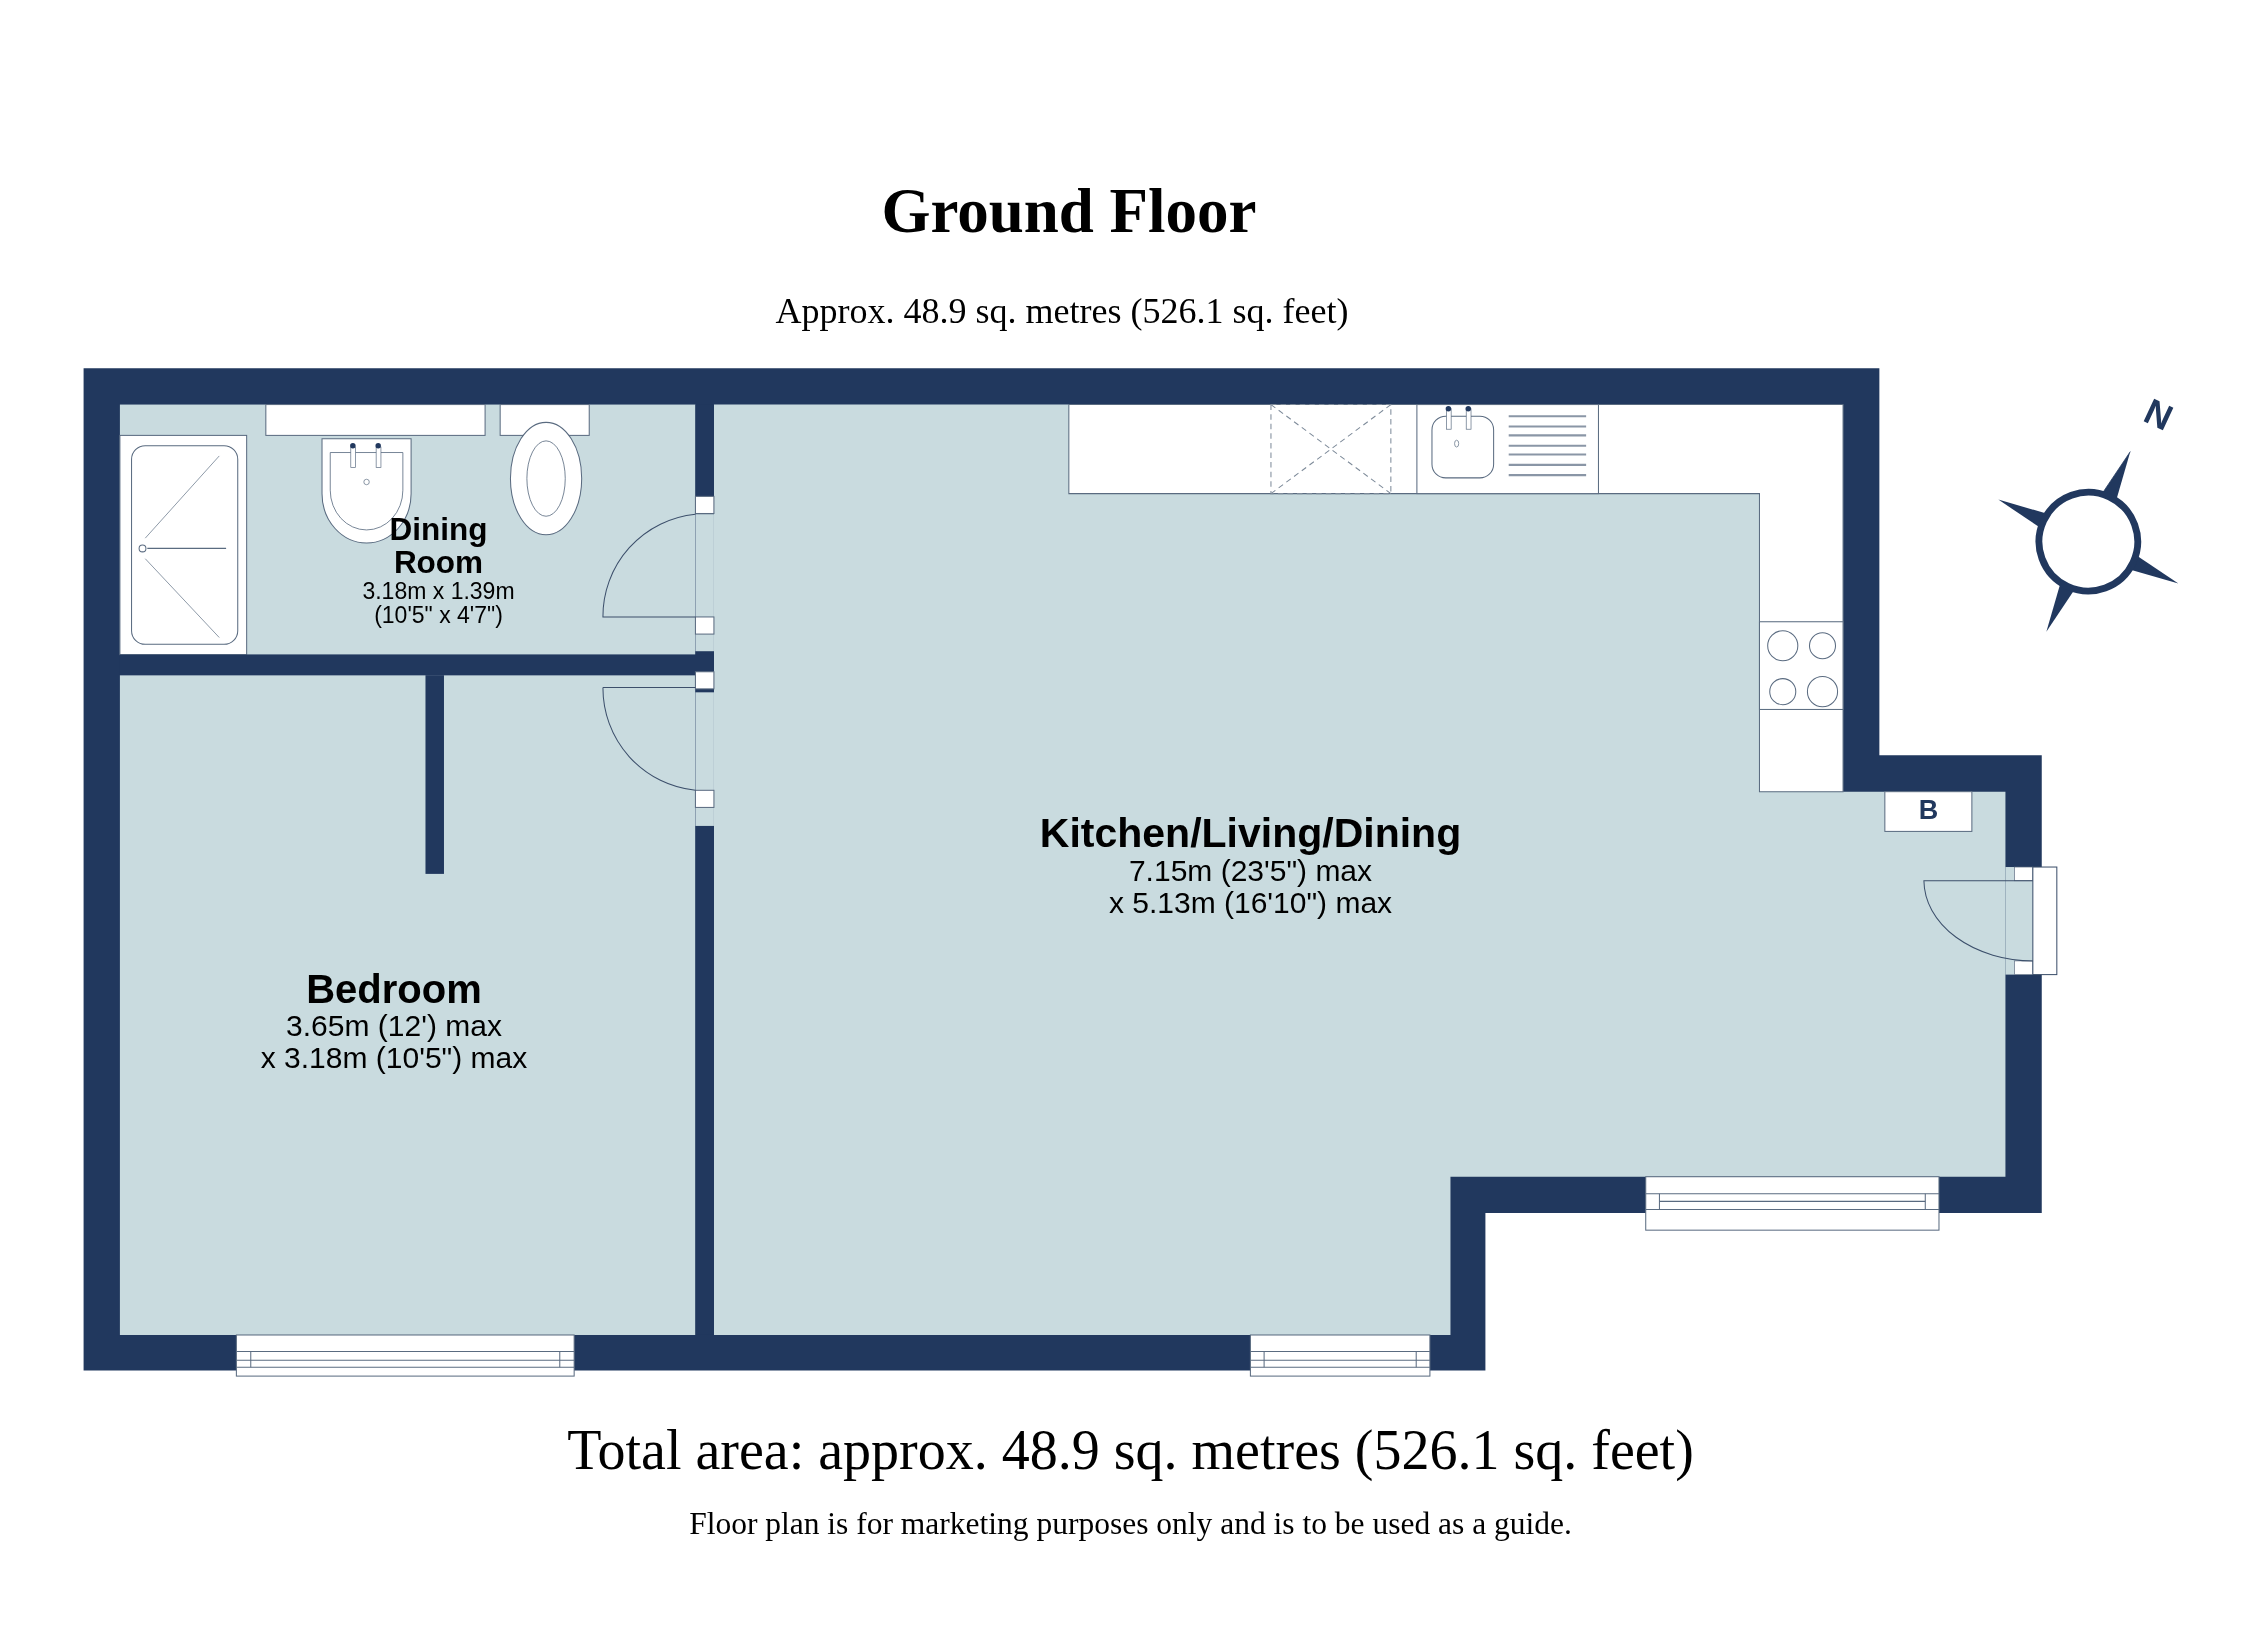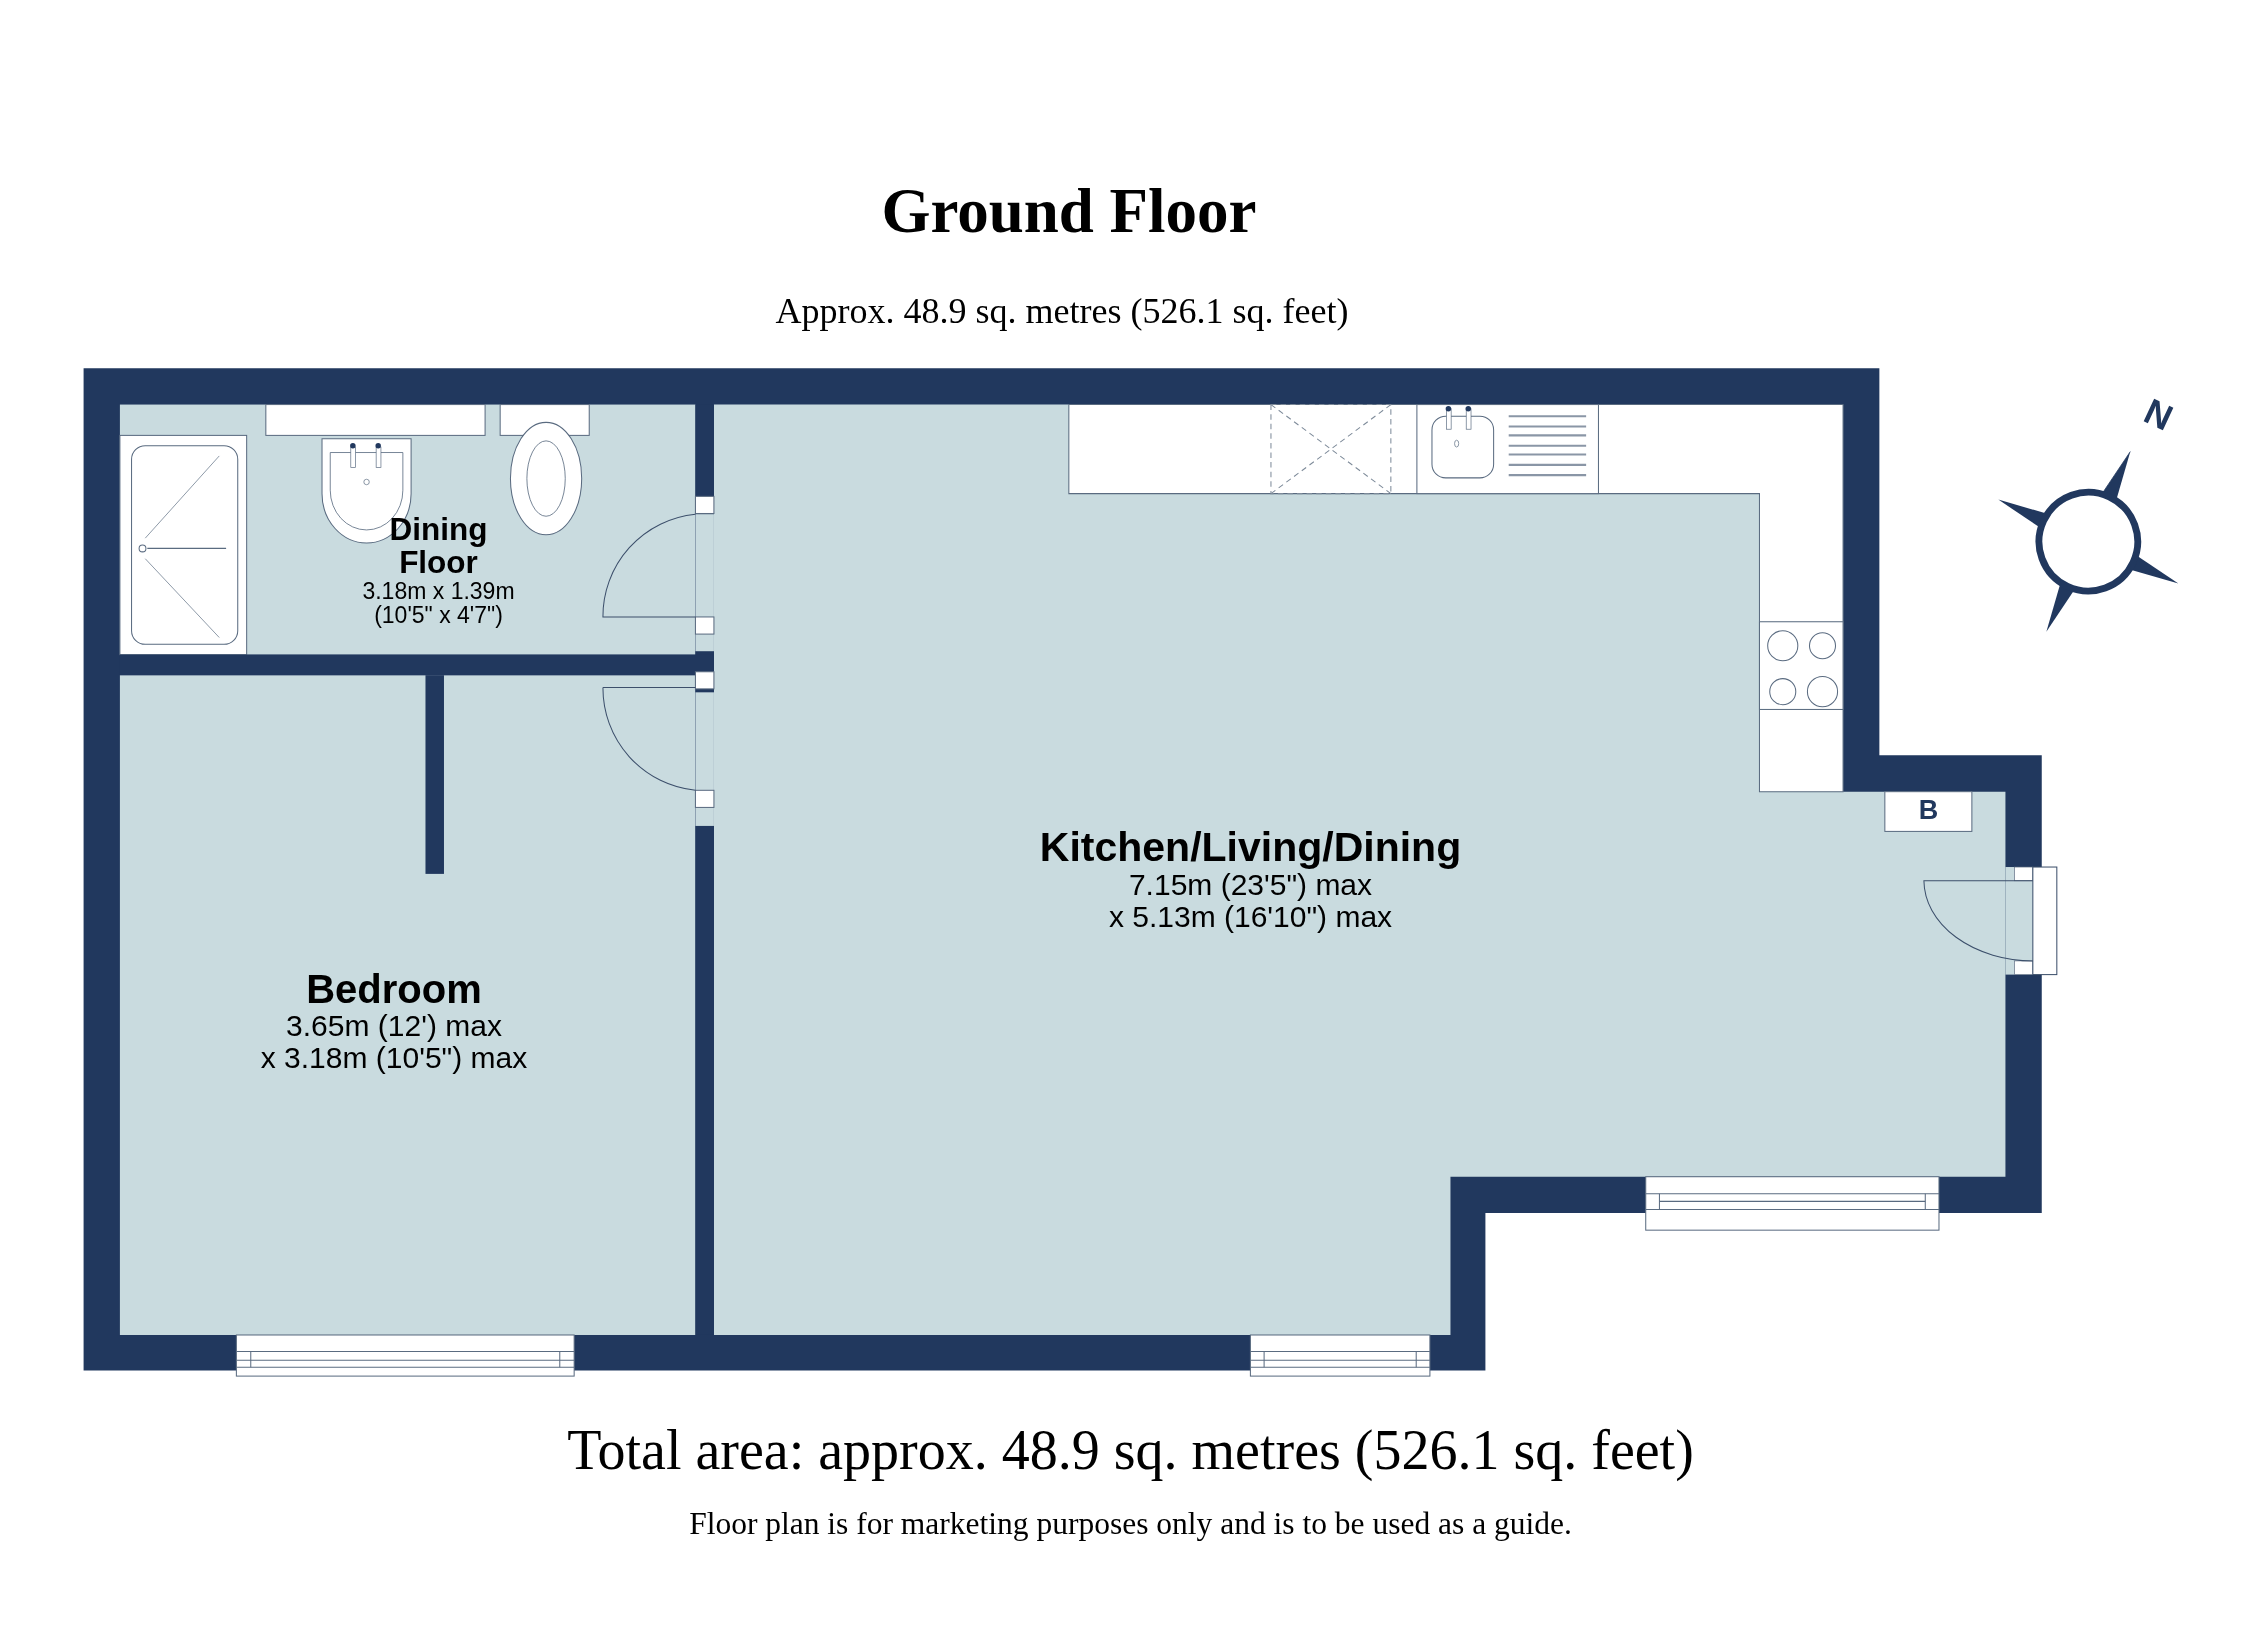--- a/index.html
+++ b/index.html
@@ -143,32 +143,32 @@
     <line x1="0" y1="-145" x2="-14" y2="-55" stroke="#21385E" stroke-width="1"></line>
     <polygon points="0,145 14,55 -14,55" fill="#21385E"></polygon>
     <polygon points="-145,0 -55,-14 -55,14" fill="#21385E"></polygon>
     <polygon points="145,0 55,-14 55,14" fill="#21385E"></polygon>
     <circle r="72" fill="#fff" stroke="#21385E" stroke-width="10"></circle>
   </g>
 </svg>
 
 <div class="label" style="left:322px; top:513px; width:233px; font-size:31.5px;">
   <div class="name">Dining</div>
-  <div class="name">Floor</div>
+  <div class="name">Room</div>
   <div style="font-size:23px;">3.18m x 1.39m</div>
   <div style="font-size:23px;">(10'5" x 4'7")</div>
 </div>
 
 <div class="label" style="left:192px; top:968px; width:404px; font-size:30px;">
   <div class="name" style="font-size:40px;">Bedroom</div>
   <div>3.65m (12') max</div>
   <div>x 3.18m (10'5") max</div>
 </div>
 
-<div class="label" style="left:973px; top:812px; width:555px; font-size:30px;margin-top:14px;">
+<div class="label" style="left:973px; top:812px; width:555px; font-size:30px;">
   <div class="name" style="font-size:41px;">Kitchen/Living/Dining</div>
   <div>7.15m (23'5") max</div>
   <div>x 5.13m (16'10") max</div>
 </div>
 
 <div class="label" style="left:1885px; top:796px; width:87px; font-size:27px; font-weight:bold; color:#21385E;">B</div>
 
 <div class="label" style="left:2138px; top:396px; width:41px; font-size:36px; font-weight:bold; color:#21385E; transform:rotate(25deg);">N</div>
 
 <div class="abs total">Total area: approx. 48.9 sq. metres (526.1 sq. feet)</div>

